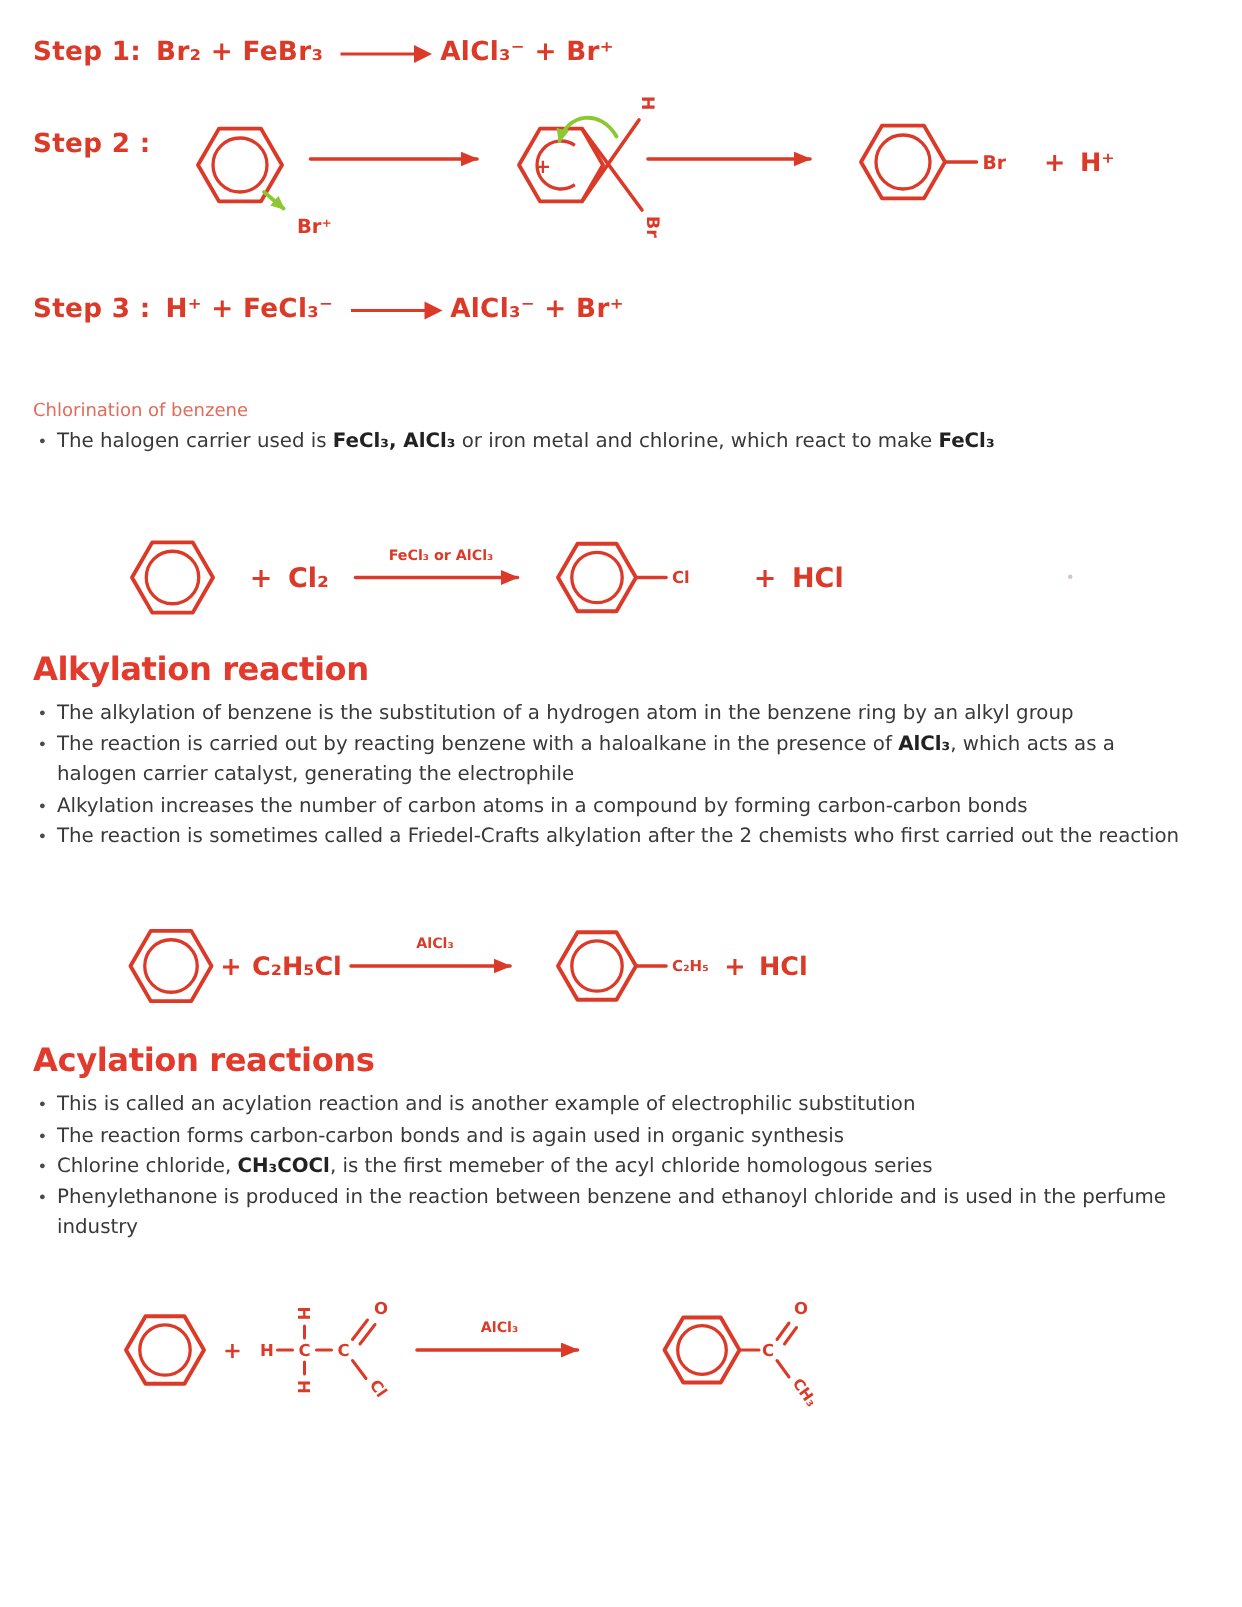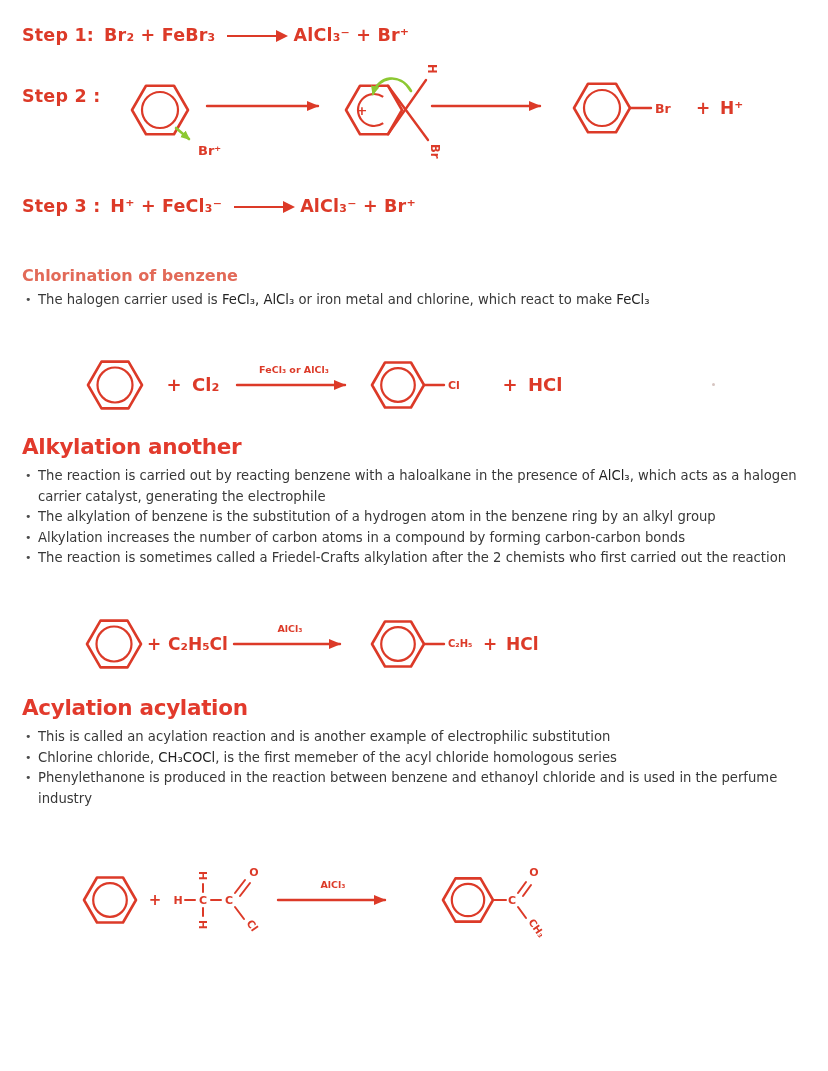--- a/index.html
+++ b/index.html
@@ -19,28 +19,28 @@
            font-size:17.5px;color:var(--red);letter-spacing:.2px;white-space:nowrap}
   .steprow .lhs{margin-left:10px}
   .harrow{position:relative;width:50px;height:2.6px;background:var(--red);
           margin:2px 16px 0 12px;flex:none}
   .harrow::after{content:"";position:absolute;right:-11px;top:-5.2px;
           border-left:12px solid var(--red);
           border-top:6.5px solid transparent;border-bottom:6.5px solid transparent}
 
   
   .sec{position:absolute;left:22px;width:786px}
-  .subheading{font-size:16px;color:var(--subheading-red);font-weight:700}
+  .subheading{font-size:12px;color:var(--subheading-red);font-weight:400}
   h2.heading{font-size:21.5px;font-weight:700;color:var(--heading-red);letter-spacing:-.3px}
   ul.bullets{margin-top:5px;list-style:none;width:778px}
   ul.bullets li{position:relative;padding-left:16px;font-size:13.2px;line-height:20.6px;
                 color:var(--body-text)}
   ul.bullets li::before{content:"\2022";position:absolute;left:3px;top:0;
                 font-size:11px;color:#4a4a4a}
-  .b{font-weight:400;color:#222222}
+  .b{font-weight:700;color:#222222}
 
   
   svg.diagram{position:absolute;overflow:visible}
   .hex{fill:none;stroke:var(--red);stroke-width:2.6;stroke-linejoin:round}
   .ring{fill:none;stroke:var(--red);stroke-width:2.2}
   .rl{stroke:var(--red);stroke-width:2.4;stroke-linecap:round;fill:none}
   .bond{stroke:var(--red);stroke-width:2;stroke-linecap:round;fill:none}
   .gl{stroke:var(--green);stroke-width:2.6;stroke-linecap:round;fill:none}
   .mkr{fill:var(--red)}
   .mkg{fill:var(--green)}
@@ -139,26 +139,26 @@
       <line class="rl" x1="342" y1="39" x2="362" y2="39"></line>
       <text class="rt" x="366" y="42.5" font-size="11">Cl</text>
     </g>
     <text class="rt" x="428" y="45" font-size="18" text-anchor="middle">+</text>
     <text class="rt" x="446" y="45" font-size="18">HCl</text>
   </svg>
 
   <div class="stray"></div>
 
   <div class="sec" style="top:434px">
-    <h2 class="heading">Alkylation another</h2>
+    <h2 class="heading">Alkylation reaction</h2>
     <ul class="bullets" style="margin-top:7px">
 
+        <li class="bullet"><span><span>The alkylation of benzene is the substitution of a hydrogen atom in the benzene ring by an alkyl group</span></span></li>
+
         <li class="bullet"><span><span>The reaction is carried out by reacting benzene with a haloalkane in the presence of </span><span class="b">AlCl₃</span><span>, which acts as a halogen carrier catalyst, generating the electrophile</span></span></li>
-
-        <li class="bullet"><span><span>The alkylation of benzene is the substitution of a hydrogen atom in the benzene ring by an alkyl group</span></span></li>
 
         <li class="bullet"><span><span>Alkylation increases the number of carbon atoms in a compound by forming carbon-carbon bonds</span></span></li>
 
         <li class="bullet"><span><span>The reaction is sometimes called a Friedel-Crafts alkylation after the 2 chemists who first carried out the reaction</span></span></li>
 
       </ul>
   </div>
 
   <svg class="diagram" style="left:82px;top:602px" width="530" height="84" viewBox="0 0 530 84">
     <defs>
@@ -178,26 +178,27 @@
       <polygon class="hex" points="342,42 329,64.5 303,64.5 290,42 303,19.5 329,19.5"></polygon>
       <circle class="ring" cx="316" cy="42" r="16.8"></circle>
       <line class="rl" x1="342" y1="42" x2="362" y2="42"></line>
       <text class="rt" x="366" y="45" font-size="10">C₂H₅</text>
     </g>
     <text class="rt" x="408" y="48" font-size="17" text-anchor="middle">+</text>
     <text class="rt" x="424" y="48" font-size="17">HCl</text>
   </svg>
 
   <div class="sec" style="top:695px">
-    <h2 class="heading">Acylation acylation</h2>
+    <h2 class="heading">Acylation reactions</h2>
     <ul class="bullets" style="margin-top:7px">
 
 
         <li class="bullet"><span><span>This is called an acylation reaction and is another example of electrophilic substitution</span></span></li>
 
+        <li class="bullet"><span><span>The reaction forms carbon-carbon bonds and is again used in organic synthesis</span></span></li>
 
         <li class="bullet"><span><span>Chlorine chloride, </span><span class="b">CH₃COCl</span><span>, is the first memeber of the acyl chloride homologous series</span></span></li>
 
         <li class="bullet"><span><span>Phenylethanone is produced in the reaction between benzene and ethanoyl chloride and is used in the perfume industry</span></span></li>
       </ul>
   </div>
 
   <svg class="diagram" style="left:78px;top:845px" width="540" height="115" viewBox="0 0 540 115">
     <defs>
       <marker id="m4r" markerUnits="userSpaceOnUse" markerWidth="13" markerHeight="12" refX="11" refY="5" orient="auto">

